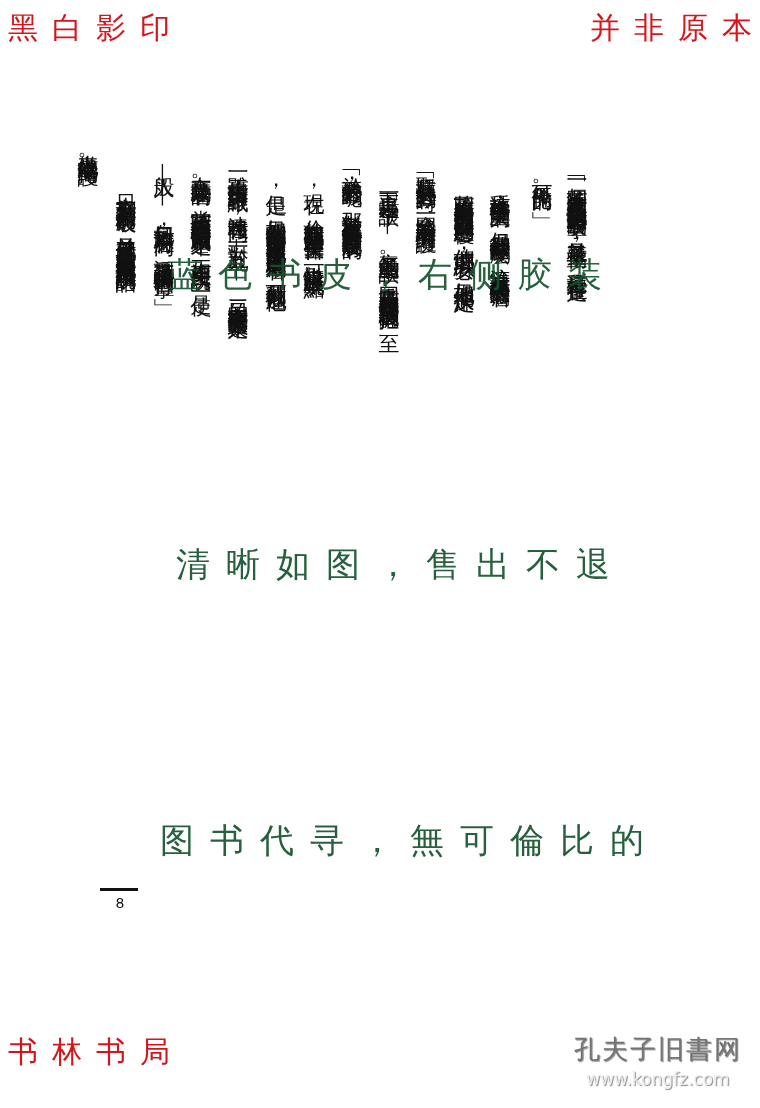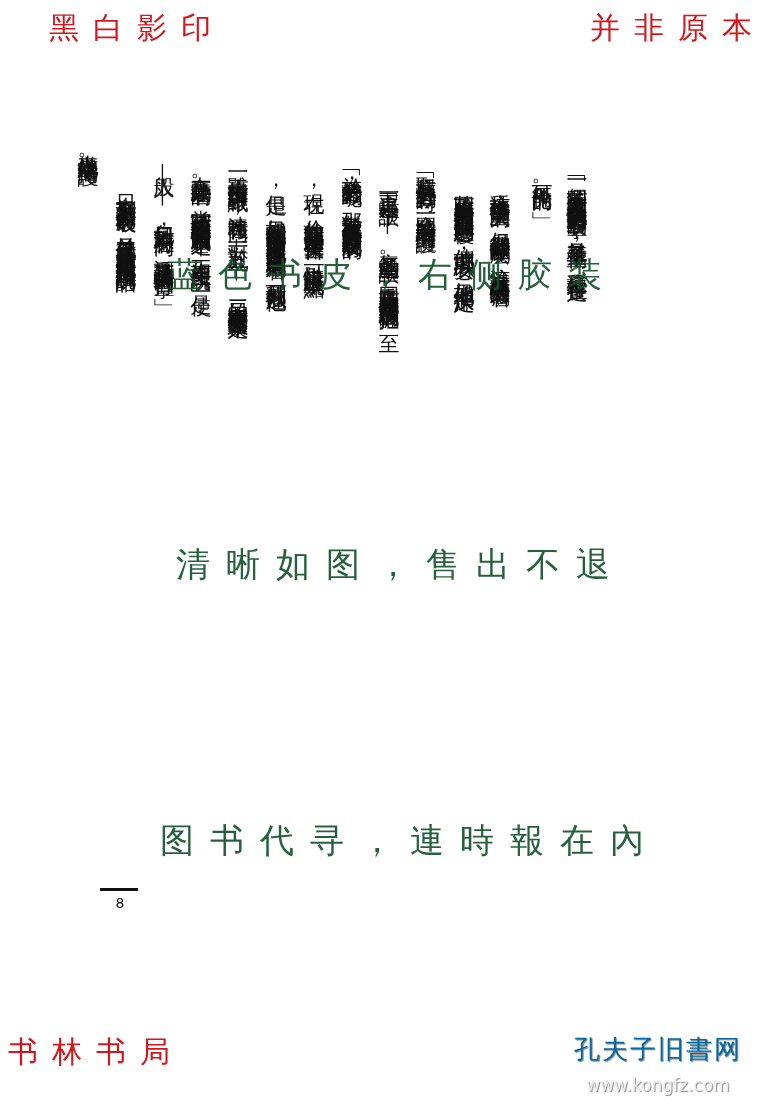--- a/index.html
+++ b/index.html
@@ -1,39 +1,39 @@
 <!DOCTYPE html>
 <html><head>
   <meta charset="utf-8">
   <style>
     html, body { margin: 0; padding: 0; background: #ffffff; }
     body { width: 760px; height: 1108px; position: relative; overflow: hidden;
            font-family: "DejaVu Serif", "Liberation Serif", serif; }
     .corner { position: absolute; color: #d4161c; font-size: 30px; letter-spacing: 14px;
               font-family: "DejaVu Serif", serif; white-space: nowrap; }
-    #tl { left: 8px; top: 8px; margin-left: 41px; }
+    #tl { left: 8px; top: 8px; }
     #tr { right: -6px; top: 8px; }
     #bl { left: 8px; top: 1032px; }
     .col { position: absolute; writing-mode: vertical-rl; color: #111;
            font-size: 21px; line-height: 24px; letter-spacing: 1.5px;
            font-family: "DejaVu Serif", serif; white-space: nowrap; }
     .wm { position: absolute; color: #14532d; font-size: 34px; white-space: nowrap;
           letter-spacing: 16px; font-family: "DejaVu Serif", serif; opacity: 0.92; }
     #wm1 { left: 168px; top: 252px; }
     #wm2 { left: 176px; top: 542px; }
     #wm3 { left: 160px; top: 818px; }
     .pageno { position: absolute; left: 100px; top: 888px; width: 40px; }
     .pageno .bar { height: 3px; background: #111; width: 38px; }
     .pageno .num { text-align: center; font-size: 14px; color: #111; margin-top: 4px;
                    font-family: "DejaVu Sans", sans-serif; }
     #logo { position: absolute; right: 18px; top: 1032px; text-align: center; color: #b8b8b8; }
     #logo .cn { font-size: 26px; letter-spacing: 2px; font-family: "DejaVu Serif", serif;
-                text-shadow: 1px 1px 1px #888; color: #0369a1; }
+                text-shadow: 1px 1px 1px #888; color: #737373; }
     #logo .url { font-size: 17px; font-family: "DejaVu Sans", sans-serif; color: #ececec;
-                 text-shadow: 1px 1px 1px #888; margin-top: 8px; }
+                 text-shadow: 1px 1px 1px #888; margin-top: 2px; }
   </style>
 </head>
 <body>
 
 <div id="tl" class="corner">黑白影印</div>
 <div id="tr" class="corner">并非原本</div>
 
 <div>
   <div class="col" style="left:565px; top:168px;">「一個英國大使在駐在國領土以內受到侵略者的攻擊，並且受了重傷，這種暴行實在是</div>
   <div class="col" style="left:530px; top:168px;">無可倫比的。」</div>
@@ -51,20 +51,20 @@
   <div class="col" style="left:76px; top:138px;">來做她侵略的掩護。</div>
 </div>
 
 <div class="pageno">
   <div class="bar"></div>
   <div class="num">8</div>
 </div>
 
 <div id="wm1" class="wm">蓝色书皮，右侧胶装</div>
 <div id="wm2" class="wm">清晰如图，售出不退</div>
-<div id="wm3" class="wm">图书代寻，連時報在內</div>
+<div id="wm3" class="wm">图书代寻，無可倫比的</div>
 
 <div id="bl" class="corner">书林书局</div>
 
 <div id="logo">
   <div class="cn">孔夫子旧書网</div>
   <div class="url">www.kongfz.com</div>
 </div>
 
 </body></html>

